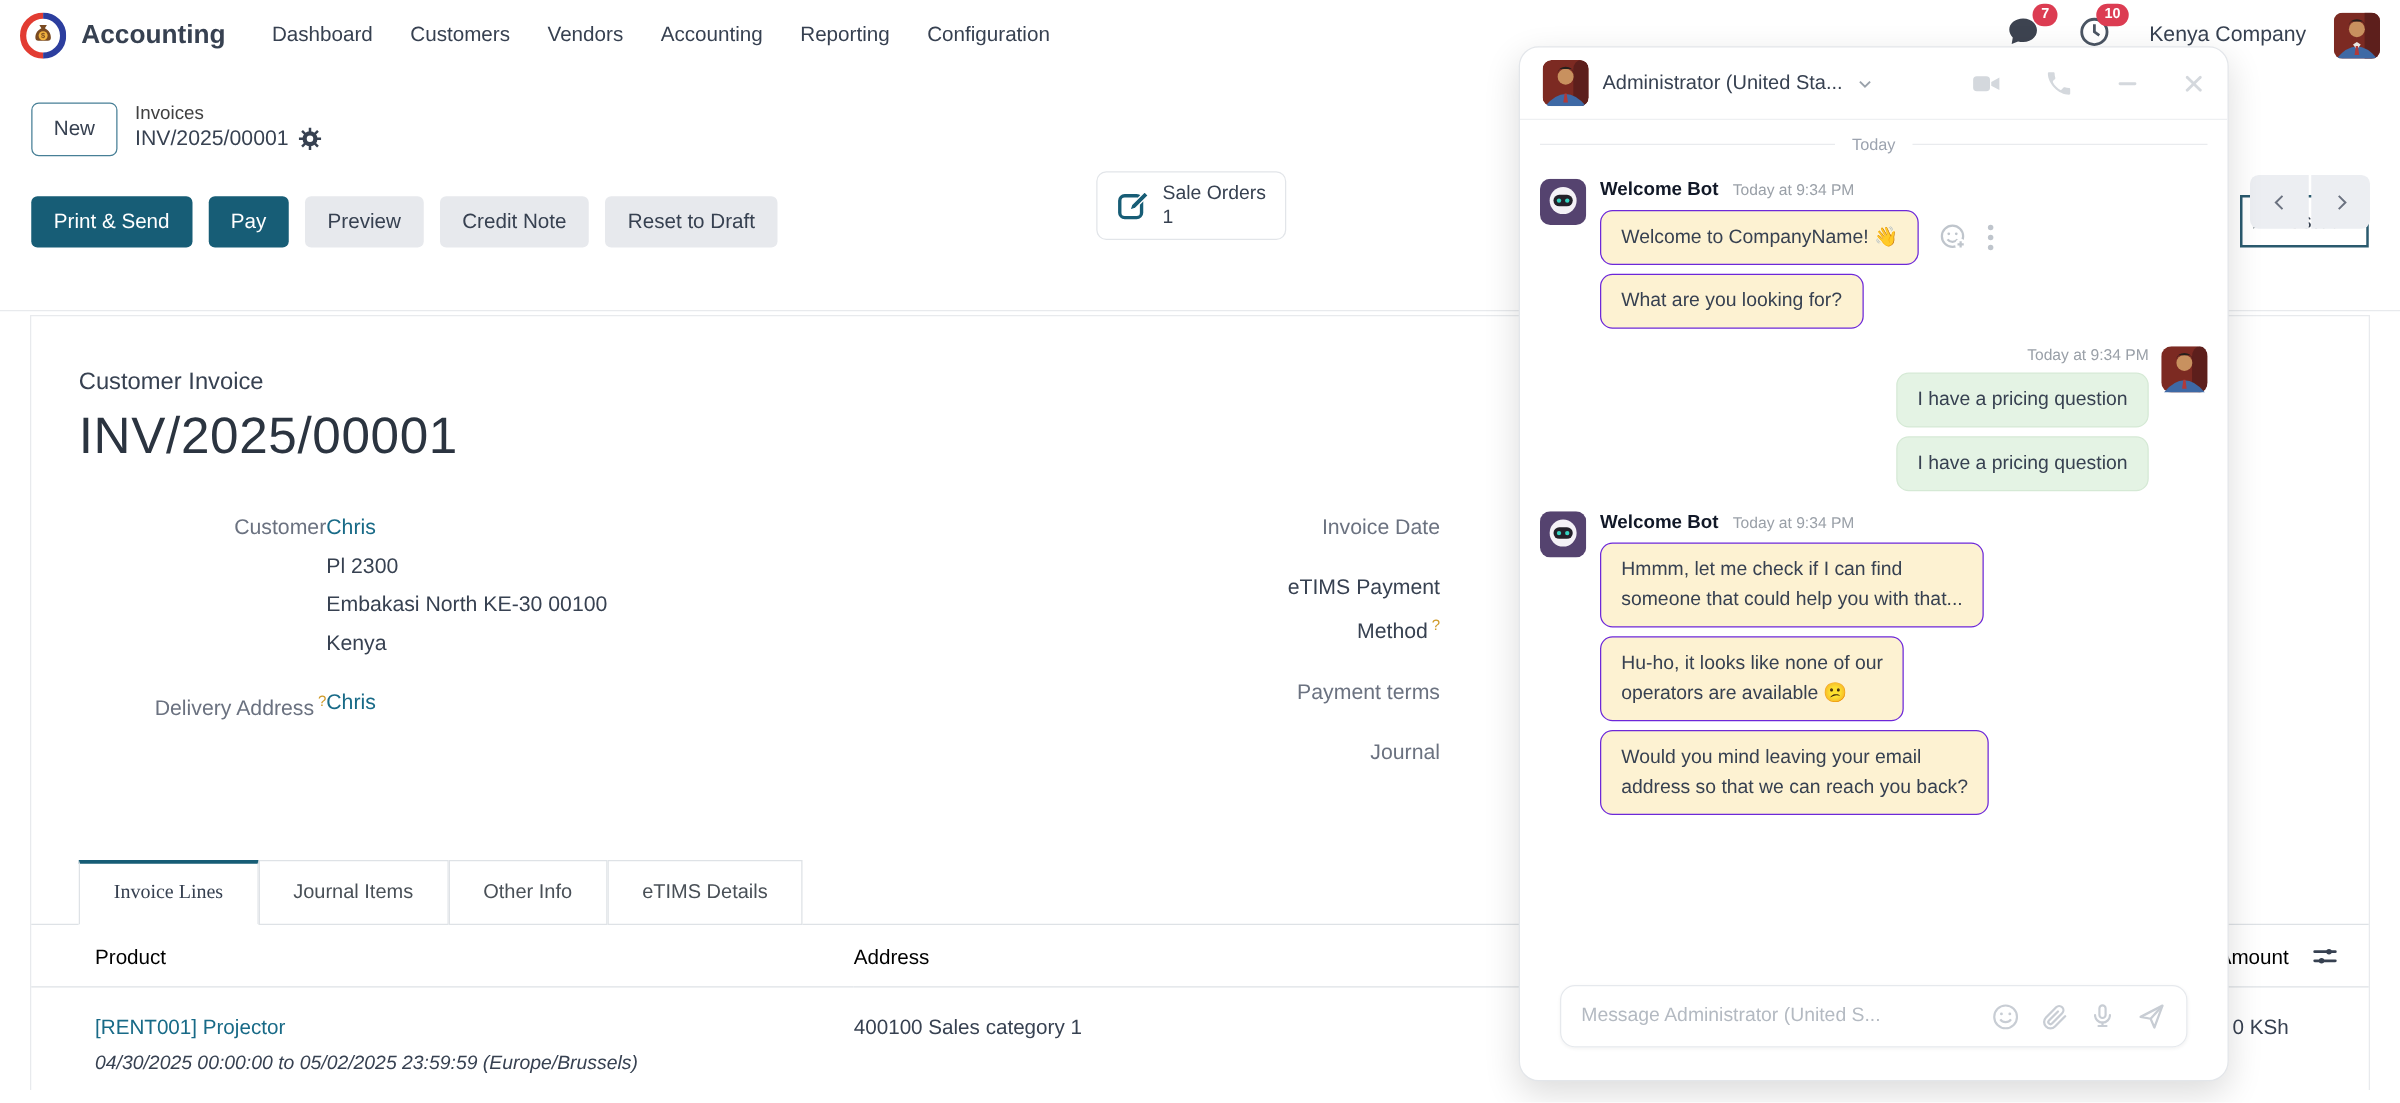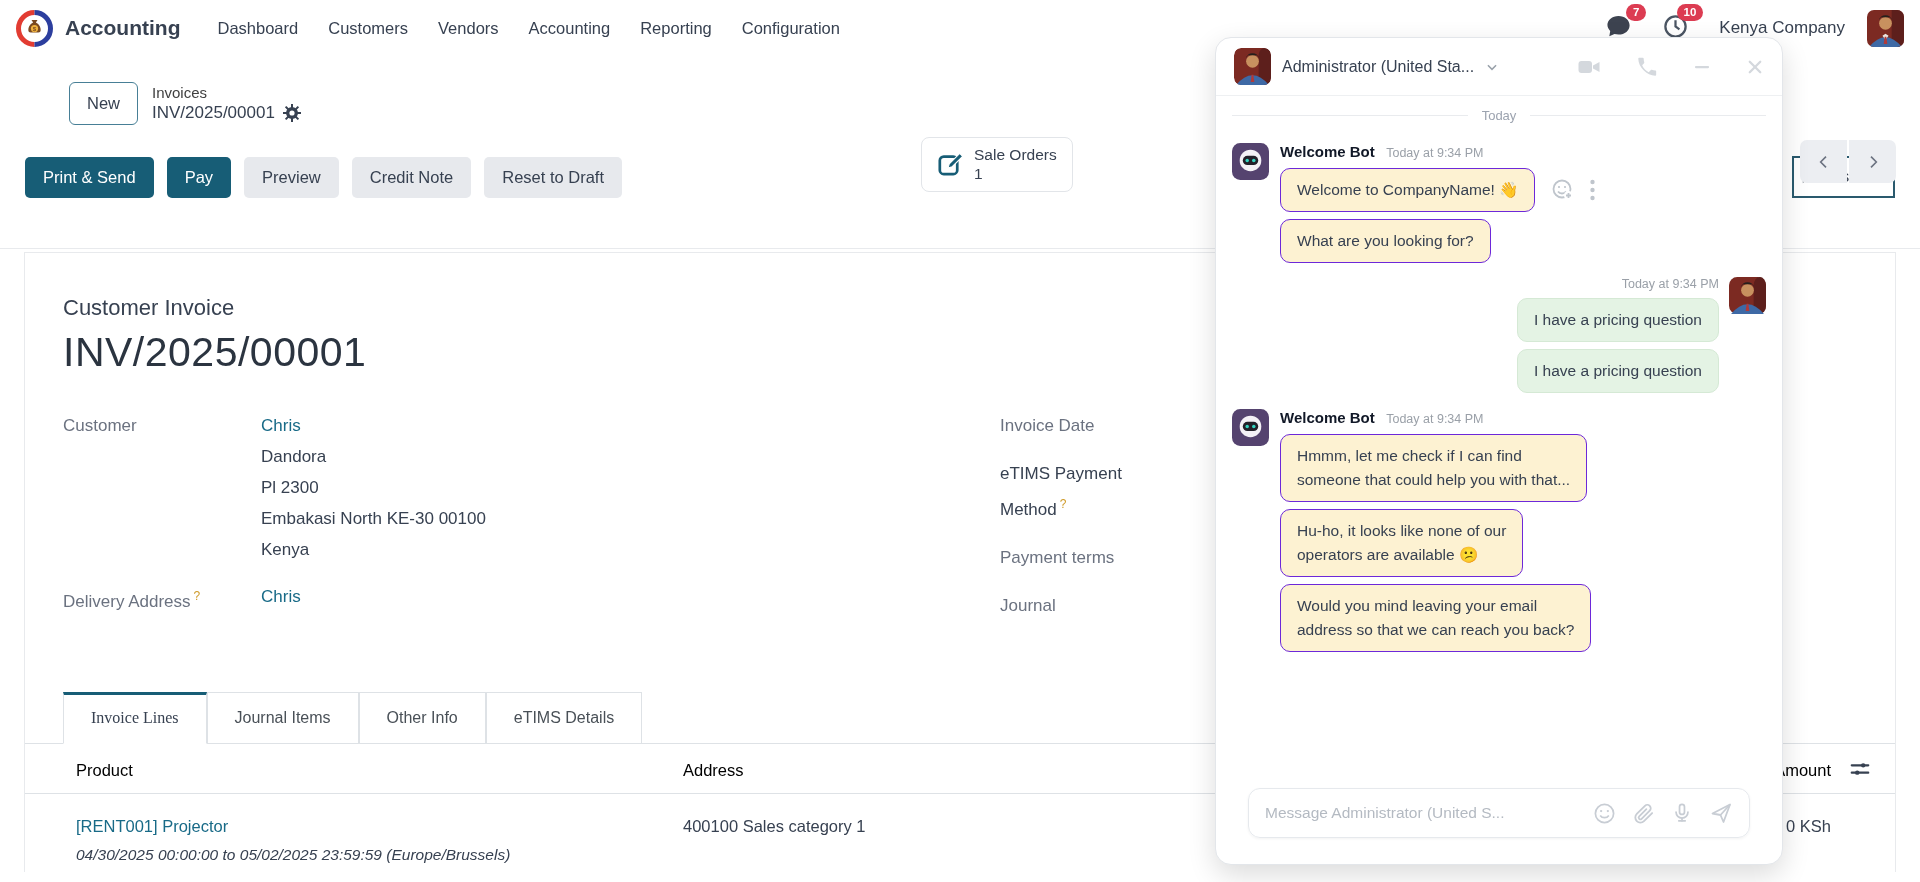--- a/index.html
+++ b/index.html
@@ -12,21 +12,21 @@
   .appname { font-size:21px; font-weight:700; color:#374151; margin-right:22px; }
   .navitem { font-size:16.5px; color:#374151; padding:8px 15px; cursor:pointer; }
   .systray { margin-left:auto; display:flex; align-items:center; }
   .traybtn { position:relative; margin-right:30px; cursor:pointer; }
   .redbadge { position:absolute; top:-9px; right:-14px; background:#dc3c52; color:#fff;
      font-size:11.5px; font-weight:700; border-radius:10px; padding:2px 7px; line-height:1.2; }
   .company { font-size:17px; color:#374151; margin-right:22px; }
   .avatar36 { width:37px; height:37px; border-radius:7px; overflow:hidden; flex:0 0 auto; }
 
   
-  .bcrow { display:flex; align-items:center; padding:26px 25px 16px; position:relative;margin-left:44px; }
+  .bcrow { display:flex; align-items:flex-start; padding:26px 25px 16px; position:relative; }
   .btn-new { border:1px solid #477f96; background:#fff; color:#374151; font-size:16.5px;
      border-radius:6px; padding:11px 17px; cursor:pointer; font-family:inherit; }
   .bc-block { margin-left:14px; }
   .bc-parent { font-size:15px; color:#404040; cursor:pointer; display:inline-block; margin-bottom:2px; }
   .bc-current { font-size:17px; color:#374151; display:flex; align-items:center; gap:8px; }
   .statbtn { position:absolute; left:877px; top:81px; display:flex; align-items:center; gap:10px;
      border:1px solid #e2e5e9; border-radius:8px; background:#fff; padding:7px 15px; cursor:pointer; }
   .statbtn .txts { text-align:left; font-size:15.5px; color:#374151; line-height:1.25; }
   .pager { position:absolute; right:24px; top:84px; display:flex; gap:2px; }
   .pagerbtn { width:47px; height:43px; background:#eceef2; display:flex; align-items:center;
@@ -41,27 +41,27 @@
   .btn.primary { background:#175d76; color:#fff; }
   .btn.secondary { background:#e7e9ed; color:#374151; }
   .statusbar { margin-left:auto; display:flex; align-items:center; border:2px solid #2a5a6e;
      background:#fff; padding:7px 20px 7px 6px; }
   .statusbar .chev { color:#8a9299; font-size:24px; line-height:1; margin-right:10px; font-family:"DejaVu Sans", sans-serif; }
   .statusbar .stxt { font-size:17px; font-weight:500; color:#374151; }
 
   
   .sheet { margin:3px 24px 0; background:#fff; border:1px solid #e8eaed; border-bottom:none;
      padding-top:42px; min-height:620px; }
-  .inv-type { font-size:22px; color:#374151; padding-left:38px; }
+  .inv-type { font-size:19px; color:#374151; padding-left:38px; }
   .inv-number { font-size:41px; color:#2b3440; padding-left:38px; margin-top:8px; letter-spacing:.5px; }
   .fields { display:flex; margin-top:34px; padding:0 0 0 38px; }
   .fcol-left { flex:0 0 50%; }
   .fcol-right { flex:1; padding-left:21px; }
   .frow { display:flex; font-size:17px; line-height:31px; }
-  .flabel { width:198px; color:#6b7280; flex:0 0 auto; }
+  .flabel { width:198px; color:#6b7280; flex:0 0 auto;text-align:right; }
   .flabel.dark { color:#374151; }
   .fvalue { color:#374151; }
   .link { color:#186a87; cursor:pointer; }
   .help { color:#cf9b2a; font-size:12px; vertical-align:super; margin-left:3px; }
   .addr { margin-left:198px; font-size:17px; line-height:31px; color:#374151; }
   .mt16 { margin-top:16px; }
   .fr-item { margin-bottom:17px; }
   .fr-item .flabel { width:152px; line-height:31px; }
 
   
@@ -228,21 +228,20 @@
   <div class="inv-type">Customer Invoice</div>
   <div class="inv-number">INV/2025/00001</div>
 
   <div class="fields">
     <div class="fcol-left">
       <div class="frow">
         <span class="flabel">Customer</span>
         <span class="fvalue link">Chris</span>
       </div>
       <div class="addr">
-        <div>Dandora</div>
         <div>Pl 2300</div>
         <div>Embakasi North KE-30 00100</div>
         <div>Kenya</div>
       </div>
       <div class="frow mt16">
         <span class="flabel"><span>Delivery Address</span><span class="help">?</span></span>
         <span class="fvalue link">Chris</span>
       </div>
     </div>
 

